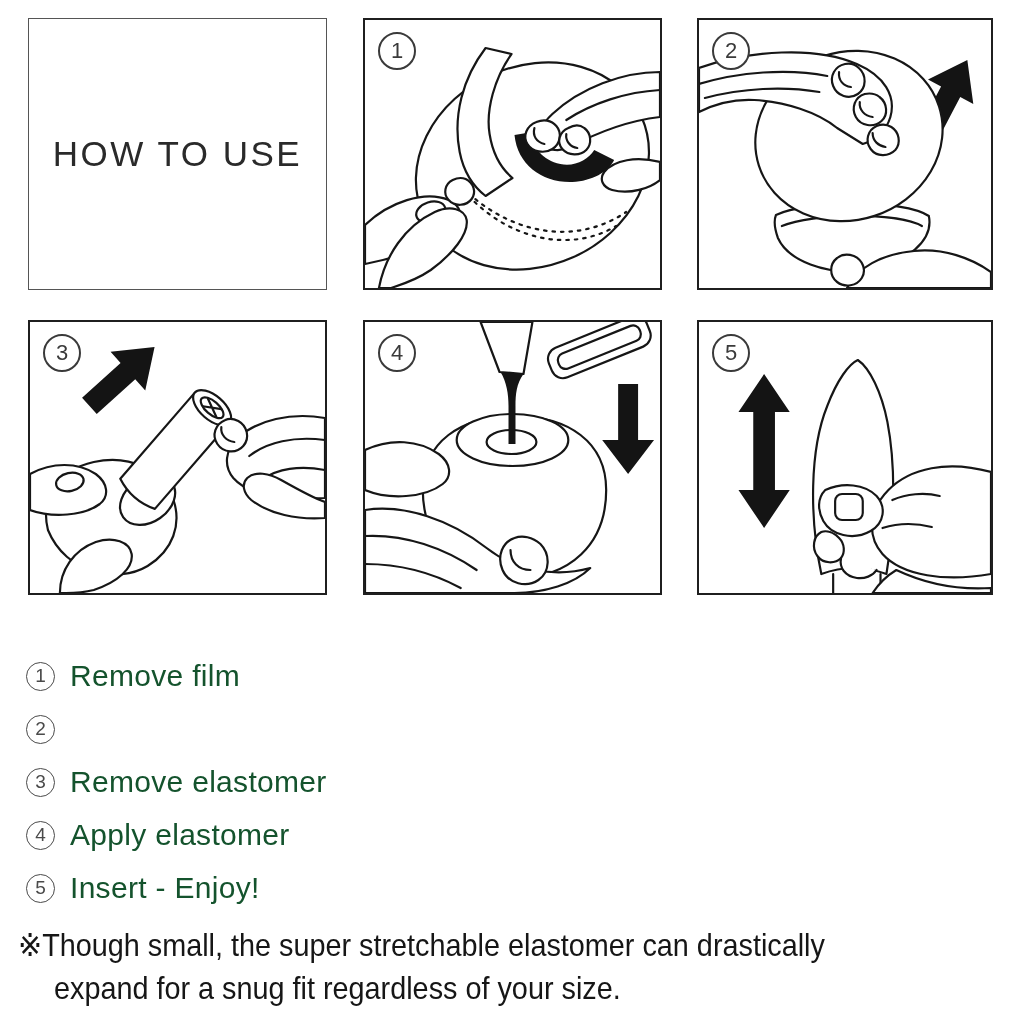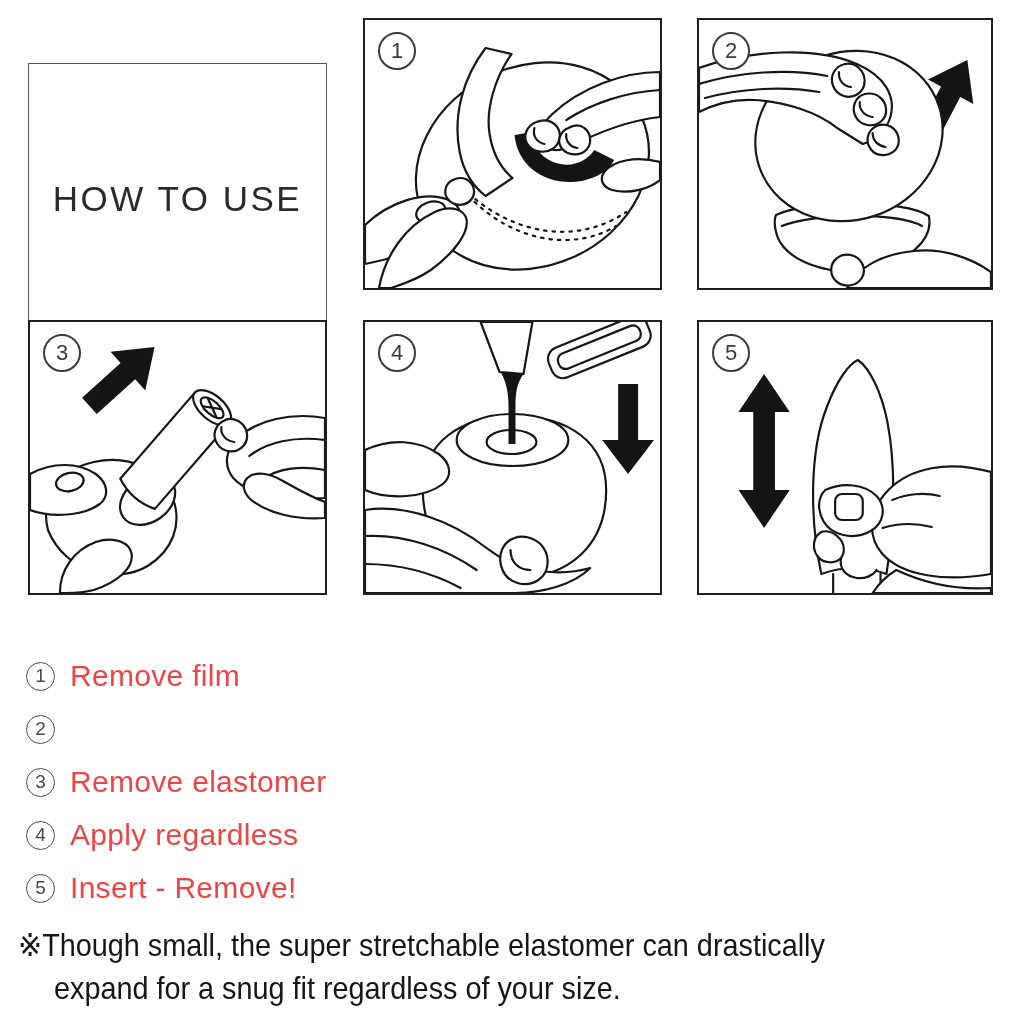--- a/index.html
+++ b/index.html
@@ -1,31 +1,31 @@
 <!DOCTYPE html>
 <html><head>
 <meta charset="utf-8">
 <style>
   html,body{margin:0;padding:0;background:#ffffff;}
   .page{position:relative;width:1024px;height:1024px;background:#ffffff;overflow:hidden;
         font-family:"Liberation Sans","DejaVu Sans",sans-serif;color:#1c1c1c;}
   .panel{position:absolute;background:#fff;border:2px solid #1f1f1f;box-sizing:border-box;}
-  .panel.thin{border-width:1.5px;border-color:#555;margin-top:45px;}
+  .panel.thin{border-width:1.5px;border-color:#555;}
   .panel svg{position:absolute;left:0;top:0;width:100%;height:100%;}
   .title-wrap{position:absolute;inset:0;display:flex;align-items:center;justify-content:center;}
   .title{font-size:35px;letter-spacing:2.5px;color:#2a2a2a;font-weight:400;}
   .badge{position:absolute;left:13px;top:12px;width:34px;height:34px;border:2px solid #3a3a3a;
          border-radius:50%;display:flex;align-items:center;justify-content:center;z-index:3;background:#fff;}
   .badge i{font-style:normal;font-size:22px;font-weight:400;color:#3a3a3a;}
   .legend{position:absolute;left:26px;top:658px;display:flex;flex-direction:column;gap:17px;}
   .legend-item{display:flex;align-items:center;height:36px;}
   .lbadge{width:29px;height:29px;border:1.6px solid #4a4a4a;border-radius:50%;display:inline-flex;
           align-items:center;justify-content:center;margin-right:15px;flex:0 0 auto;box-sizing:border-box;}
   .lbadge i{font-style:normal;font-size:19px;color:#4a4a4a;}
-  .legend-label{font-size:30px;color:#ef4444;letter-spacing:0.3px;}
+  .legend-label{font-size:30px;color:#14532d;letter-spacing:0.3px;}
   .footnote{position:absolute;left:18px;top:924px;font-size:32px;line-height:43px;color:#161616;
             transform:scaleX(0.9);transform-origin:left top;white-space:nowrap;}
   .fn-indent{padding-left:40px;}
   
   svg .ln{stroke:#161616;stroke-width:2.2;fill:none;stroke-linecap:round;stroke-linejoin:round;}
   svg .wf{stroke:#161616;stroke-width:2.2;fill:#ffffff;stroke-linecap:round;stroke-linejoin:round;}
   svg .bf{fill:#141414;stroke:none;}
 </style>
 </head>
 <body>
@@ -169,27 +169,27 @@
     <div class="legend-item">
       <span class="lbadge">
           <i>3</i>
         </span>
       <span class="legend-label">Remove elastomer</span>
     </div>
     <div class="legend-item">
       <span class="lbadge">
           <i>4</i>
         </span>
-      <span class="legend-label">Apply regardless</span>
+      <span class="legend-label">Apply elastomer</span>
     </div>
     <div class="legend-item">
       <span class="lbadge">
           <i>5</i>
         </span>
-      <span class="legend-label">Insert - Remove!</span>
+      <span class="legend-label">Insert - Enjoy!</span>
     </div>
   </div>
 
   <div class="footnote">
     <div class="fn-line"><span>※</span><span>Though small, the super stretchable elastomer can drastically</span></div>
     <div class="fn-line fn-indent">expand for a snug fit regardless of your size.</div>
   </div>
 
 </div>
 

